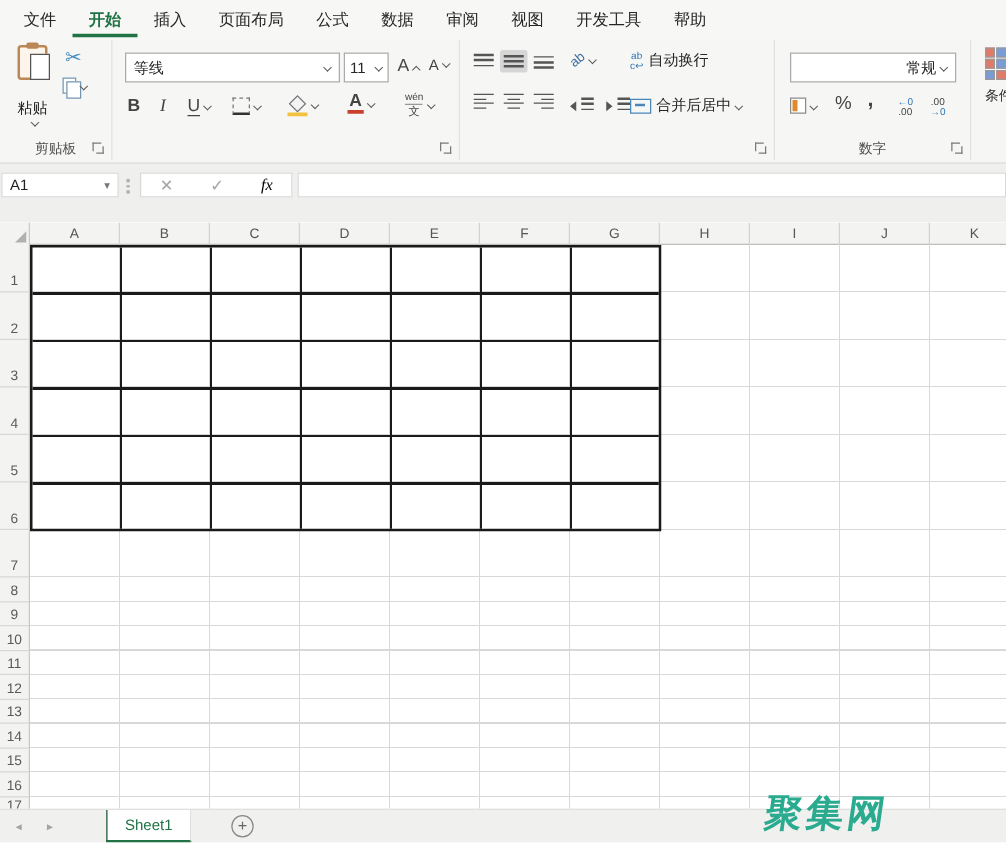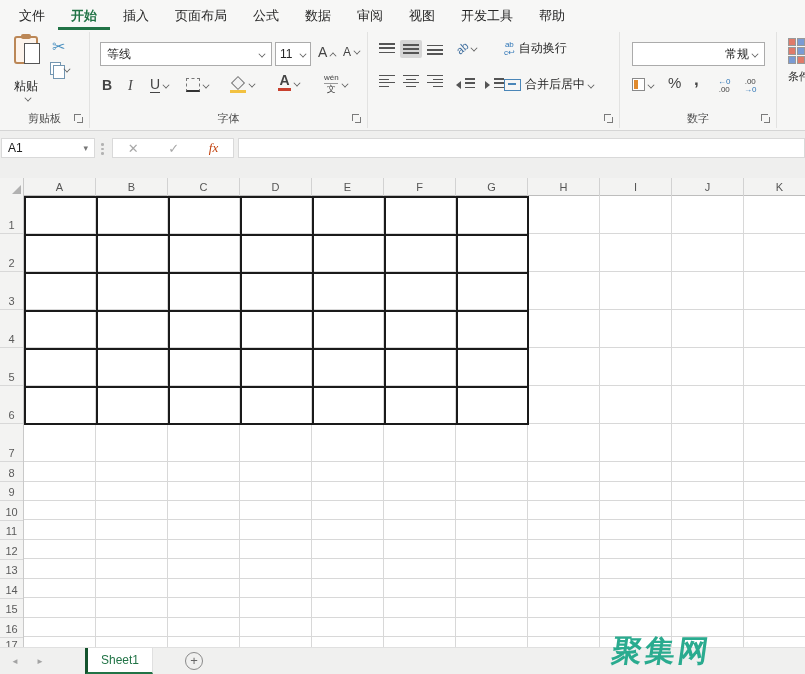--- a/index.html
+++ b/index.html
@@ -69,21 +69,21 @@
   .cf-r { background:#e07b6a; } .cf-b { background:#7a9bd4; }
 
   
   #fbar { left:0; top:131px; width:805px; height:47px; background:#efefee; }
   .fb-box { position:absolute; top:7px; height:20px; background:#fff; border:1px solid #d9d9d9;text-align:right; }
   #namebox { left:1px; width:94px; display:flex; align-items:center; justify-content:space-between; font-size:12px; padding:0 6px; color:#222; }
   #fb-dots { left:101px; top:12px; display:flex; flex-direction:column; gap:2px; }
   #fb-dots i { width:2.5px; height:2.5px; background:#b3b3b3; border-radius:50%; }
   #fxpanel { left:112px; width:122px; display:flex; align-items:center; justify-content:space-around; }
   .fb-cancel,.fb-enter { font-size:13px; color:#a8a8a8; }
-  .fb-fx { font-size:13px; color:#c2410c; font-style:italic; font-family:"Liberation Serif", serif; }
+  .fb-fx { font-size:13px; color:#000000; font-style:italic; font-family:"Liberation Serif", serif; }
   #finput { left:238px; width:567px; }
 
   
   #grid { left:0; top:178px; width:805px; height:469px; background:#fff; overflow:hidden; }
   #colheads { position:absolute; left:0; top:0; height:18px; width:840px; display:flex; background:#f3f3f2; border-bottom:1px solid #bdbdbd; }
   #corner { width:24px; height:18px; border-right:1px solid #c9c9c9; position:relative; background:#f3f3f2; }
   #corner:after { content:""; position:absolute; right:2px; bottom:2px; width:0; height:0; border-left:9px solid transparent; border-bottom:9px solid #b1b1b1; }
   .ch { width:72px; height:18px; font-size:11px; color:#555; display:flex; align-items:center; justify-content:center; border-right:1px solid #d2d2d2; }
   #rowheads { position:absolute; left:0; top:18px; width:24px; background:#f3f3f2; border-right:1px solid #c9c9c9; }
   .rh { height:19.5px; font-size:11px; color:#5a5a5a; display:flex; align-items:flex-end; justify-content:center; border-bottom:1px solid #d8d8d8; padding-bottom:2px; }
@@ -93,21 +93,21 @@
   .vlines { position:absolute; inset:0; background:repeating-linear-gradient(to right, transparent 0 71px, #d8d8d8 71px 72px); }
   .hlines-a { position:absolute; left:0; right:0; top:0; height:266px; background:repeating-linear-gradient(to bottom, transparent 0 37px, #d8d8d8 37px 38px); }
   .hlines-b { position:absolute; left:0; right:0; top:266px; bottom:0; background:repeating-linear-gradient(to bottom, transparent 0 18.5px, #d8d8d8 18.5px 19.5px); }
   #table-borders { position:absolute; left:0; top:0; width:505px; height:229px; border:2px solid #1a1a1a;
     background-image:repeating-linear-gradient(to right, transparent 0 70px, #1a1a1a 70px 72px),
                      repeating-linear-gradient(to bottom, transparent 0 36px, #1a1a1a 36px 38px); }
 
   
   #sheetbar { left:0; top:647px; width:805px; height:27px; background:#f0f0ef; border-top:1px solid #e0e0e0; display:flex; align-items:center; }
   .nav { font-size:8px; color:#a3a3a3; width:30px; text-align:center; }
-  #sheettab { margin-left:35px; width:68px; height:26px; background:#fff; border-bottom:2.5px solid #217346; border-left:3px solid #14532d; border-right:1px solid #e0e0e0; display:flex; align-items:center; justify-content:center; font-size:12px; color:#217346; }
+  #sheettab { margin-left:35px; width:68px; height:26px; background:#fff; border-bottom:2.5px solid #217346; border-left:1px solid #14532d; border-right:1px solid #e0e0e0; display:flex; align-items:center; justify-content:center; font-size:12px; color:#217346; }
   #addsheet { margin-left:32px; width:18px; height:18px; border:1px solid #8a8a8a; border-radius:50%; display:flex; align-items:center; justify-content:center; font-size:13px; color:#666; line-height:0; }
 
   
   #watermark { left:612px; top:631px; font-size:30px; font-weight:bold; color:#2aab8f; transform:skewX(-8deg); letter-spacing:3px; z-index:60; }
 </style>
 </head>
 <body>
 
 <div id="tabbar" class="abs">
   <div class="mtab">文件</div>
@@ -184,21 +184,20 @@
       <span class="chev" style="margin-top:6px;"></span>
     </div>
     <div class="abs" style="left:234px;top:42px;display:flex;align-items:center;">
       <span class="stack2">
         <span>wén</span>
         <span class="mid-line"></span>
         <span style="font-size:9px;">文</span>
       </span>
       <span class="chev"></span>
     </div>
-    <div class="grp-label">字体</div>
     <span class="lnch"></span>
   </div>
 
   <div class="grp" style="left:368px;width:252px;">
     <div class="abs" style="left:8px;top:8px;display:flex;gap:2px;">
       <span class="algn j-start">
           <i class="l"></i>
           <i class="l"></i>
           <i class="l"></i>
         </span>

